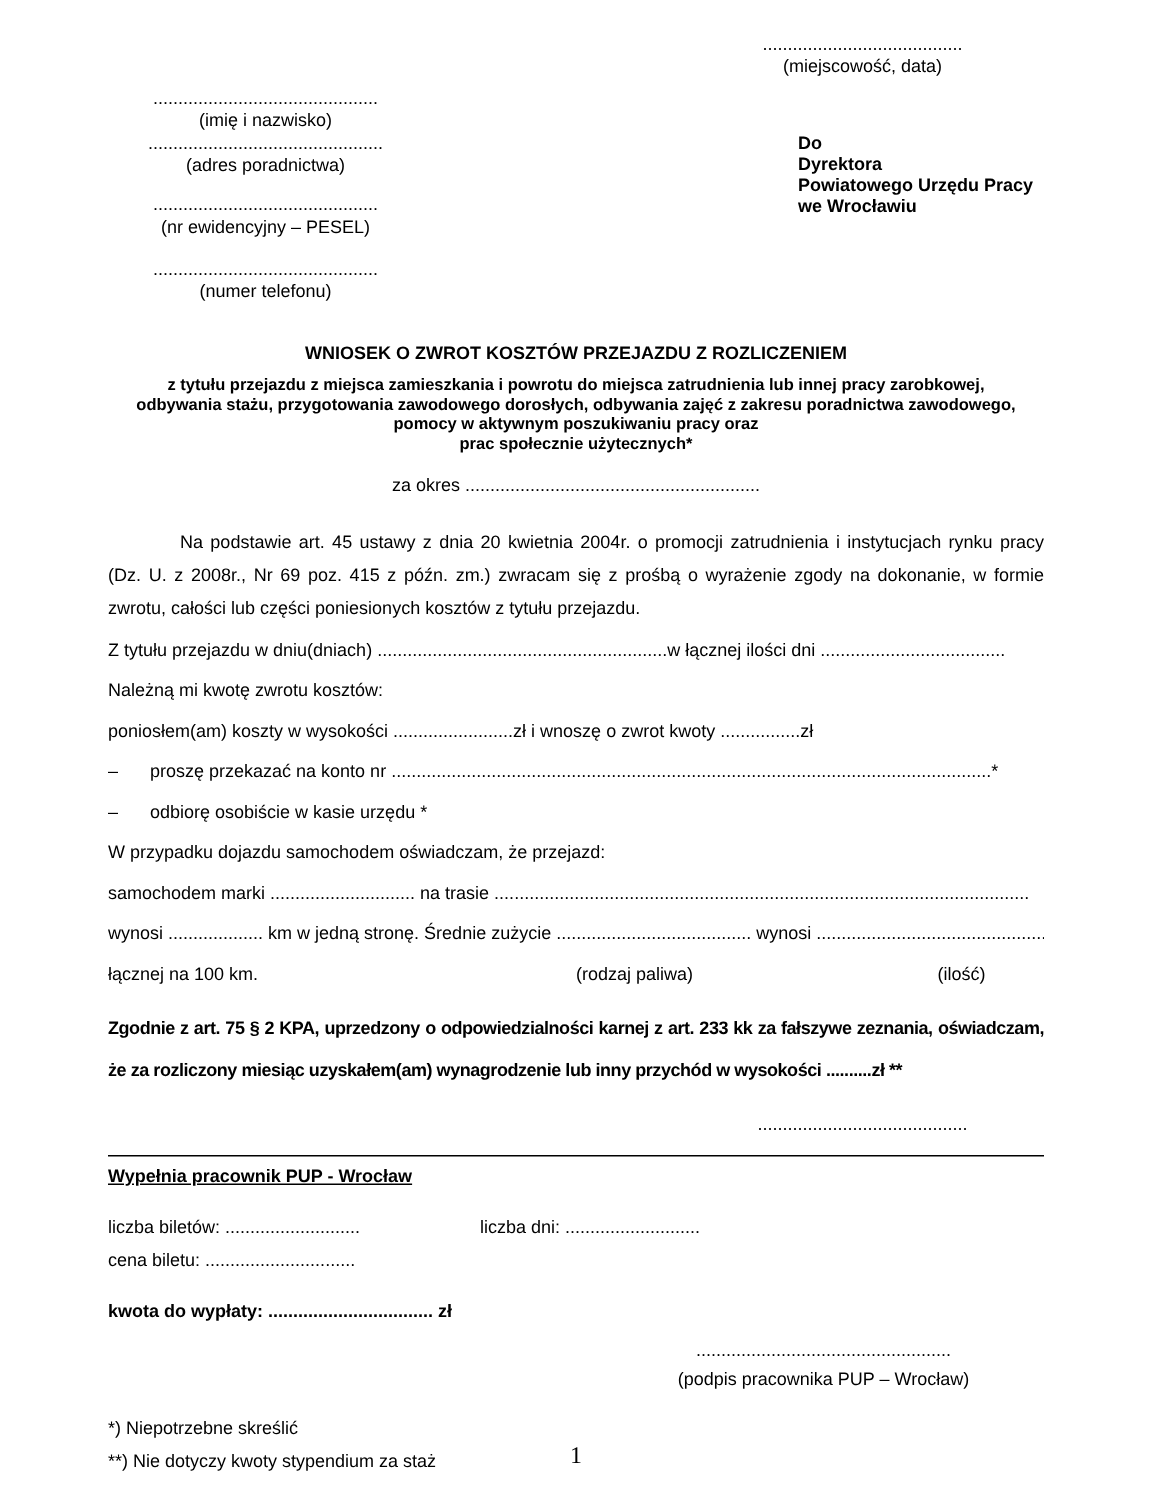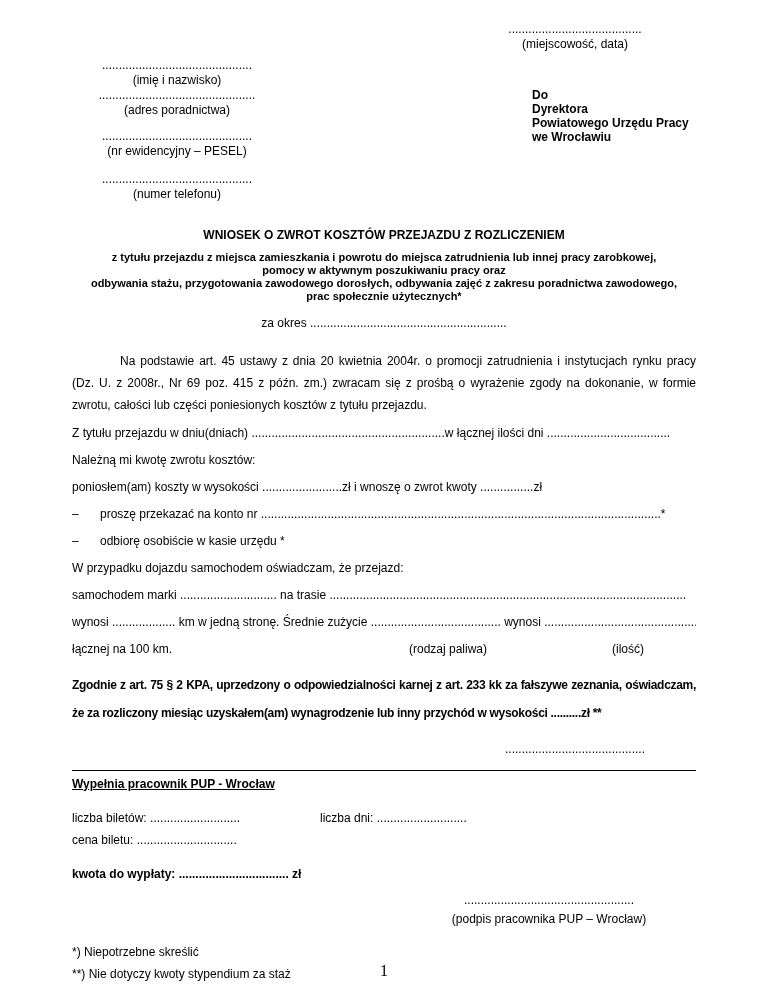--- a/index.html
+++ b/index.html
@@ -25,22 +25,22 @@
   .period { font-weight: normal; text-align: center; margin-top: 13px; }
 
   .intro { text-align: justify; text-indent: 48px; line-height: 22px; margin: 20px 0 0 0; }
 
   .form-lines { margin-top: 4px; }
   .fline { line-height: 27px; white-space: nowrap; overflow: hidden; }
   .option { display: flex; }
   .bullet { width: 28px; flex: none; }
   .opt-text { flex: 1; white-space: nowrap; overflow: hidden; }
   .fuel-line { position: relative; }
-  .fuel-center { position: absolute; left: 337px; }
-  .fuel-right { position: absolute; left: 540px; }
+  .fuel-center { position: absolute; left: 312px; }
+  .fuel-right { position: absolute; left: 553px; }
 
   .declaration { font-weight: bold; text-align: justify; line-height: 28px; margin-top: 8px; letter-spacing: -0.3px; }
 
   .signature { width: 150px; margin: 4px 46px 0 auto; text-align: center; line-height: 21px; }
 
   .divider { border: none; border-top: 1px solid #000; margin: 10px 0 0 0; }
   .staff-heading { font-weight: bold; text-decoration: underline; margin-top: 6px; }
   .staff-row { margin-top: 0; line-height: 22px; }
   .staff-row.first { margin-top: 16px; }
   .staff-col1 { display: inline-block; width: 248px; }
@@ -89,22 +89,22 @@
       <div>Dyrektora</div>
       <div>Powiatowego Urzędu Pracy</div>
       <div>we Wrocławiu</div>
     </div>
   </div>
 
   <div class="title">WNIOSEK O ZWROT KOSZTÓW PRZEJAZDU Z ROZLICZENIEM</div>
 
   <div class="subtitle">
     <div>z tytułu przejazdu z miejsca zamieszkania i powrotu do miejsca zatrudnienia lub innej pracy zarobkowej,</div>
+    <div>odbywania stażu, przygotowania zawodowego dorosłych, odbywania zajęć z zakresu poradnictwa zawodowego,</div>
     <div>pomocy w aktywnym poszukiwaniu pracy oraz</div>
-    <div>odbywania stażu, przygotowania zawodowego dorosłych, odbywania zajęć z zakresu poradnictwa zawodowego,</div>
     <div>prac społecznie użytecznych*</div>
   </div>
 
   <div class="period">za okres ...........................................................</div>
 
   <p class="intro">Na podstawie art. 45 ustawy z dnia 20 kwietnia 2004r. o promocji zatrudnienia i instytucjach rynku pracy (Dz. U. z 2008r., Nr 69 poz. 415 z późn. zm.) zwracam się z prośbą o wyrażenie zgody na dokonanie, w formie zwrotu, całości lub części poniesionych kosztów z tytułu przejazdu.</p>
 
   <div class="form-lines">
     <div class="fline">Z tytułu przejazdu w dniu(dniach) ..........................................................w łącznej ilości dni .....................................</div>
     <div class="fline">Należną mi kwotę zwrotu kosztów:</div>

